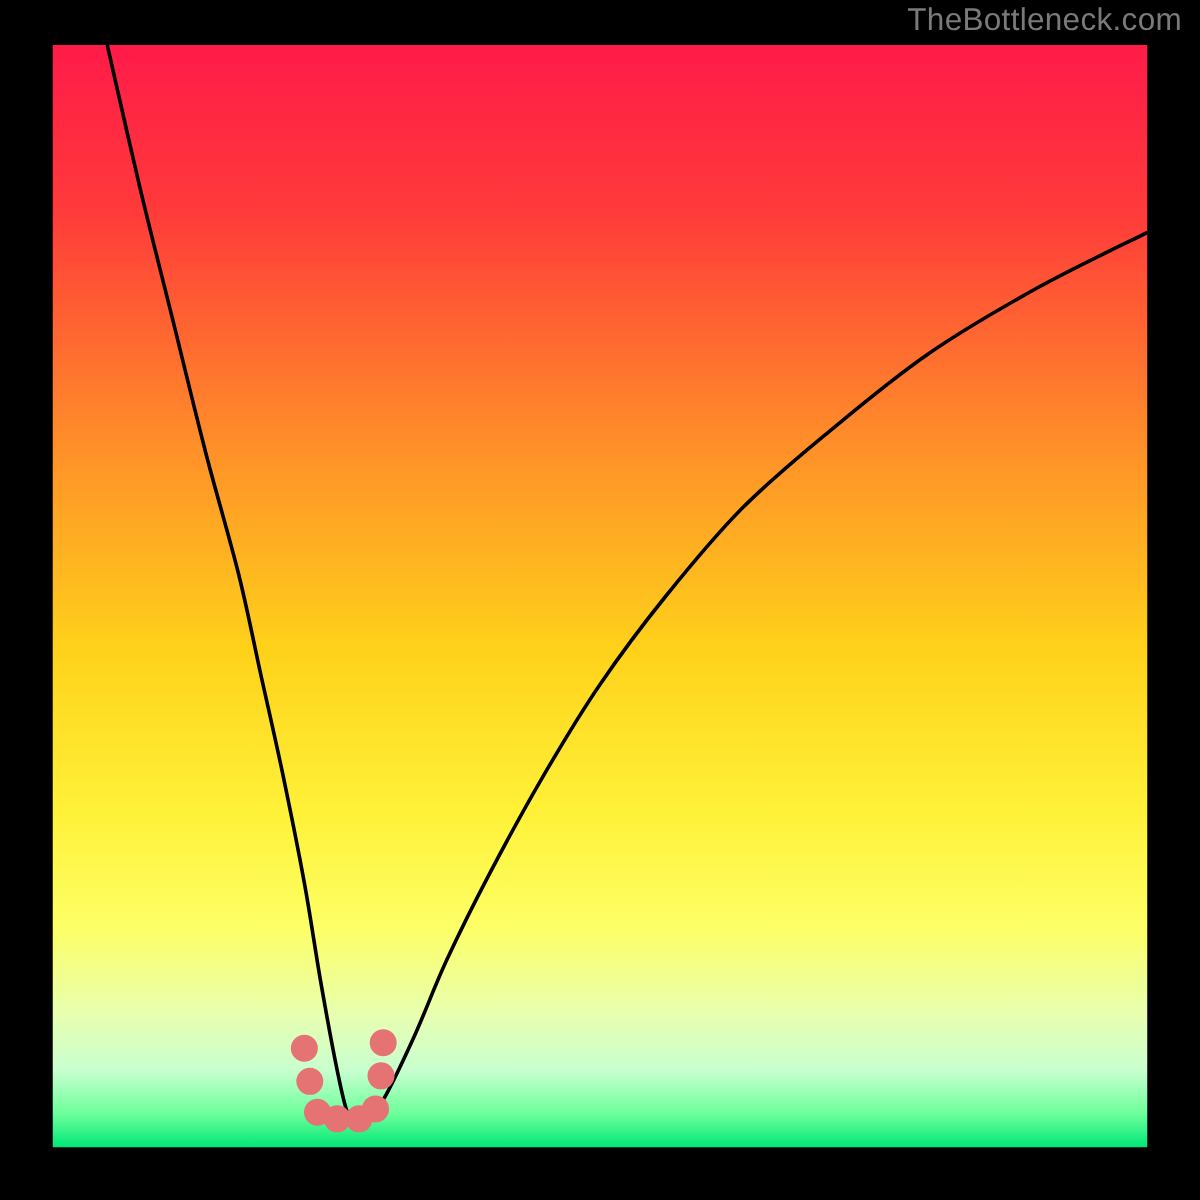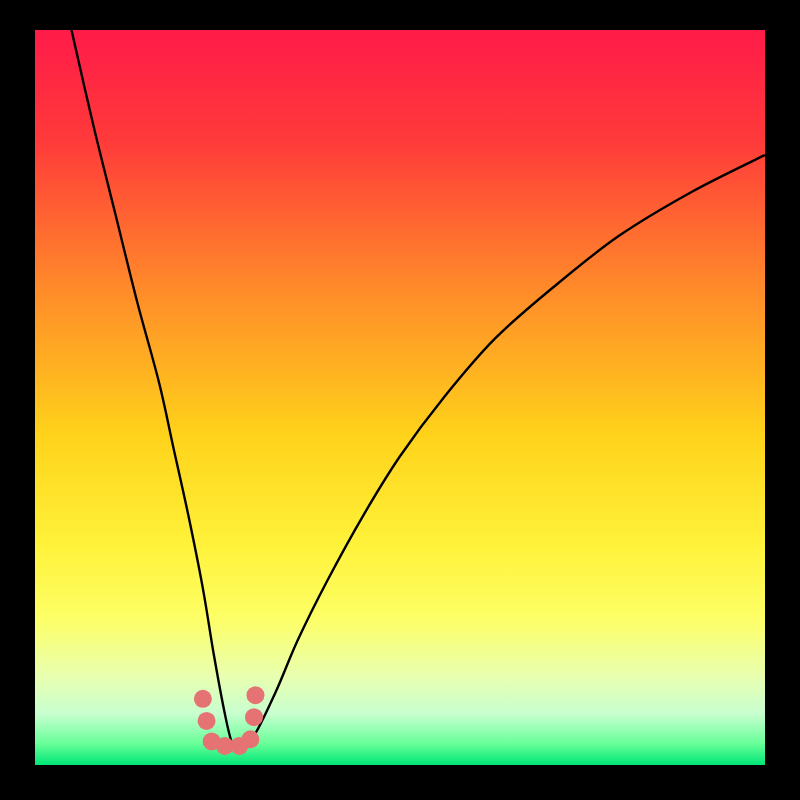--- a/index.html
+++ b/index.html
@@ -36,20 +36,21 @@
   .plot svg {
     display: block;
     width: 730px;
     height: 735px;
   }
 </style>
 </head>
 <body>
 
 <div class="frame">
+  <div class="watermark">TheBottleneck.com</div>
   <div class="plot">
     <svg id="chart-svg" viewBox="0 0 730 735" preserveAspectRatio="none">
       <defs>
         <linearGradient id="bg-grad" x1="0" y1="0" x2="0" y2="1">
             <stop offset="0%" stop-color="#ff1b49"></stop>
             <stop offset="15%" stop-color="#ff3a3a"></stop>
             <stop offset="35%" stop-color="#ff8a2a"></stop>
             <stop offset="55.00000000000001%" stop-color="#ffd21a"></stop>
             <stop offset="70%" stop-color="#fff23a"></stop>
             <stop offset="80%" stop-color="#fdff66"></stop>

